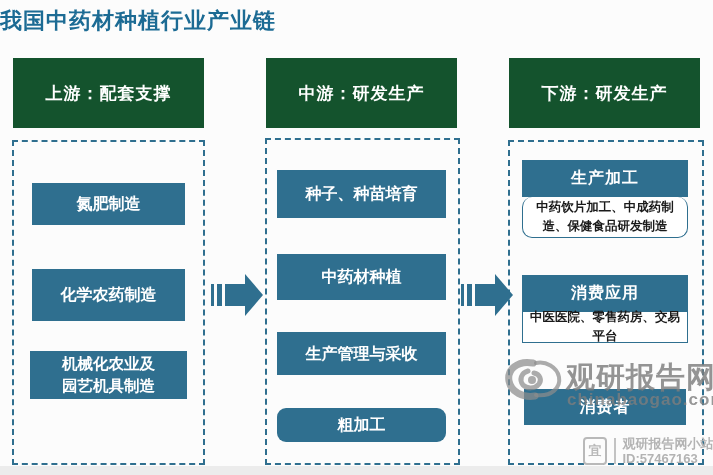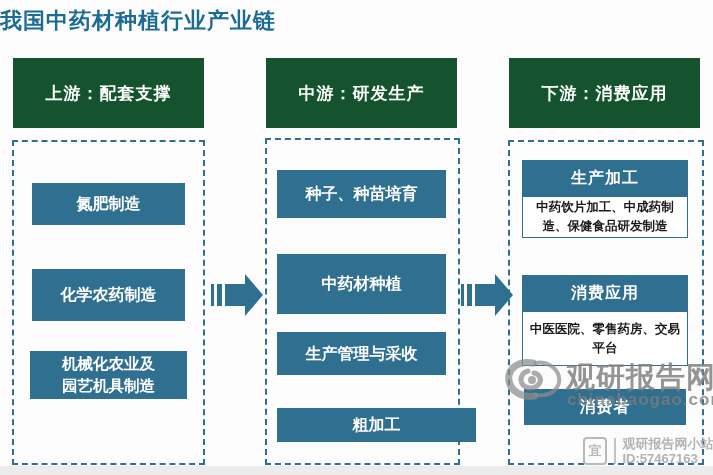--- a/index.html
+++ b/index.html
@@ -65,35 +65,35 @@
 
 <div class="abs hbox" style="left:13px;top:58px;">上游：配套支撑</div>
 <div class="abs dashed" style="left:12px;top:140px;width:193px;height:325px;"></div>
 <div class="abs ibox" style="left:32px;top:183px;width:153px;height:42px;">氮肥制造</div>
 <div class="abs ibox" style="left:32px;top:269px;width:153px;height:52px;">化学农药制造</div>
 <div class="abs ibox" style="left:30px;top:351px;width:157px;height:48px;font-size:15.5px;padding:0 32px;">机械化农业及园艺机具制造</div>
 
 <div class="abs hbox" style="left:266px;top:58px;">中游：研发生产</div>
 <div class="abs dashed" style="left:265px;top:138px;width:195px;height:327px;"></div>
 <div class="abs ibox" style="left:277px;top:170px;width:169px;height:48px;">种子、种苗培育</div>
-<div class="abs ibox" style="left:277px;top:254px;width:169px;height:60px;">中药材种植</div>
+<div class="abs ibox" style="left:277px;top:254px;width:169px;height:46px;">中药材种植</div>
 <div class="abs ibox" style="left:277px;top:332px;width:169px;height:43px;">生产管理与采收</div>
-<div class="abs ibox" style="left:277px;top:408px;width:199px;height:34px;">粗加工</div>
+<div class="abs ibox" style="left:277px;top:408px;width:169px;height:34px;border-radius:9px;">粗加工</div>
 
-<div class="abs hbox" style="left:509px;top:58px;">下游：消费应用</div>
+<div class="abs hbox" style="left:509px;top:58px;">下游：研发生产</div>
 <div class="abs dashed" style="left:508px;top:140px;width:196px;height:325px;"></div>
 
 <div class="abs blk" style="left:522px;top:160px;">
   <div class="blk-head">生产加工</div>
-  <div class="blk-detail" style="height:41px;">中药饮片加工、中成药制造、保健食品研发制造</div>
+  <div class="blk-detail" style="height:41px;border-radius:10px;">中药饮片加工、中成药制造、保健食品研发制造</div>
 </div>
 
 <div class="abs blk" style="left:522px;top:275px;">
   <div class="blk-head">消费应用</div>
-  <div class="blk-detail" style="height:54px;">中医医院、零售药房、交易平台</div>
+  <div class="blk-detail" style="height:31px;">中医医院、零售药房、交易平台</div>
 </div>
 
 <div class="abs ibox" style="left:524px;top:389px;width:162px;height:36px;letter-spacing:1px;">消费者</div>
 
 <div class="abs arrow-wrap" style="left:211px;top:272px;">
   <svg width="52" height="46" viewBox="0 0 52 46">
     <rect x="0" y="12" width="3" height="22" fill="#2f6f8f"></rect>
     <rect x="6" y="12" width="5" height="22" fill="#2f6f8f"></rect>
     <rect x="14" y="12" width="21" height="22" fill="#2f6f8f"></rect>
     <polygon points="34,2 52,23 34,44" fill="#2f6f8f"></polygon>

